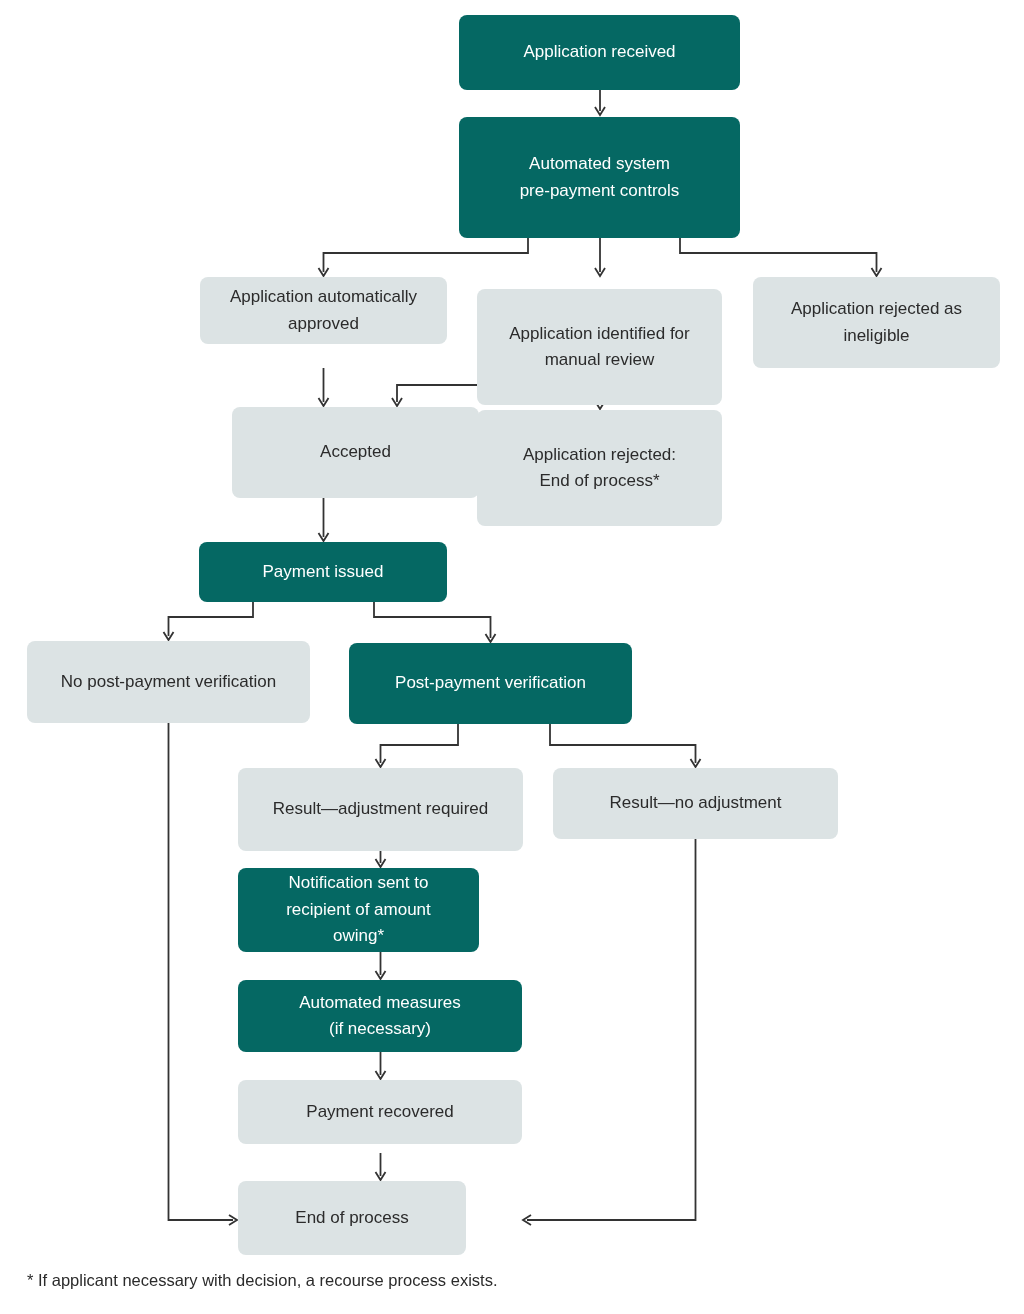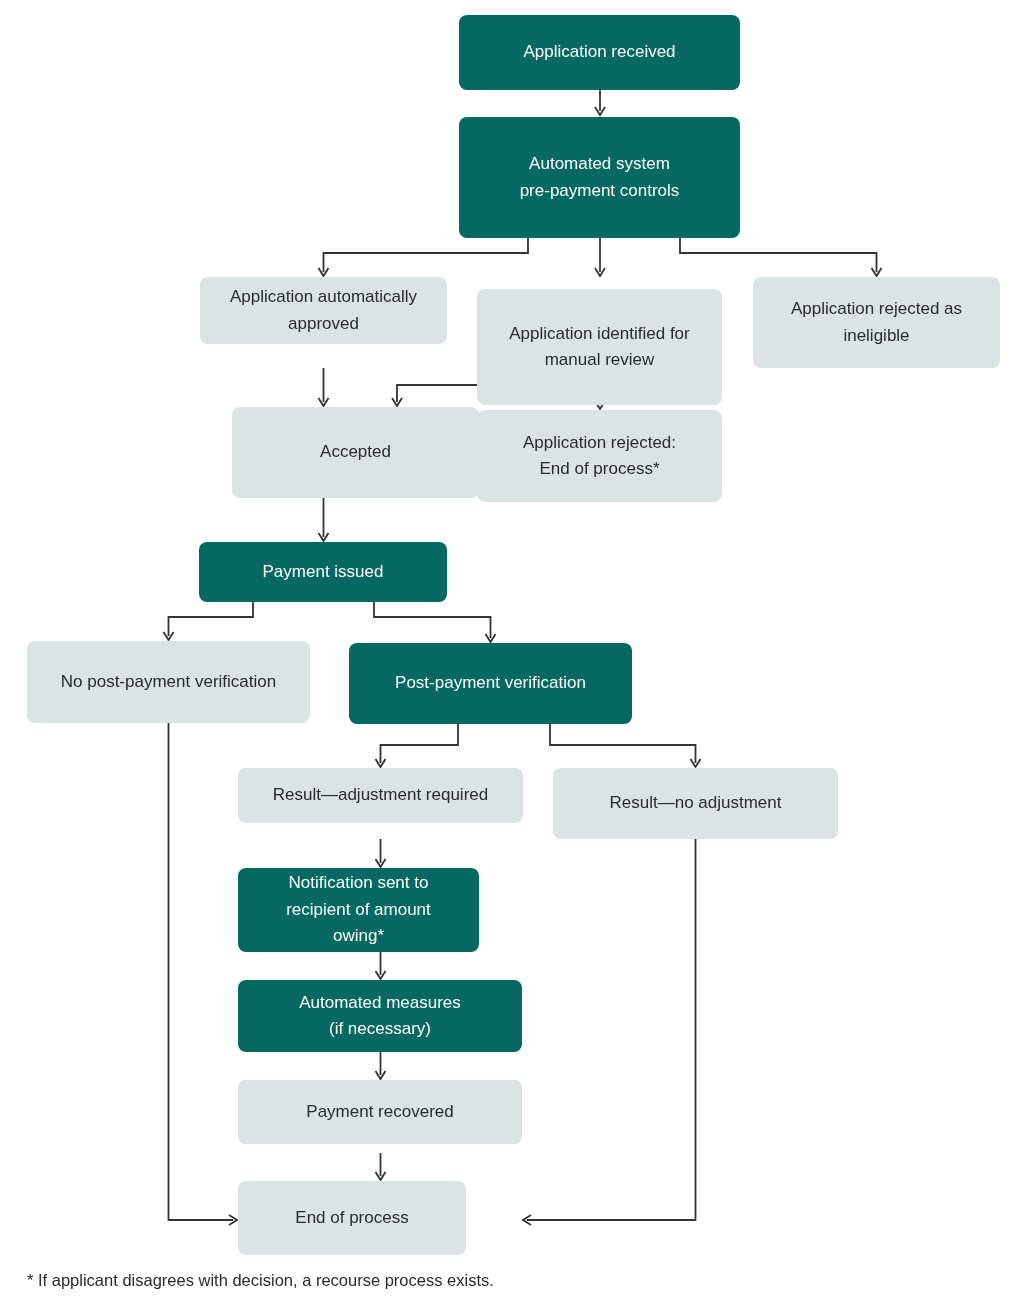--- a/index.html
+++ b/index.html
@@ -23,25 +23,25 @@
 
   .footnote { position:absolute; left:27px; top:1271px; font-size:16.5px; color:#2b2b2b; }
 
   
   #n1  { left:459px; top:15px;   width:281px; height:75px;  }
   #n2  { left:459px; top:117px;  width:281px; height:121px; }
   #n3  { left:200px; top:277px;  width:247px; height:67px;  }
   #n4  { left:477px; top:289px;  width:245px; height:116px;  }
   #n5  { left:753px; top:277px;  width:247px; height:91px;  }
   #n6  { left:200px; top:407px;  width:247px; height:91px;margin-left:32px;  }
-  #n7  { left:477px; top:410px;  width:245px; height:92px;  }
+  #n7  { left:477px; top:410px;  width:245px; height:116px;  }
   #n8  { left:199px; top:542px;  width:248px; height:60px;  }
   #n9  { left:27px;  top:641px;  width:283px; height:82px;  }
   #n10 { left:349px; top:643px;  width:283px; height:81px;  }
-  #n11 { left:238px; top:768px;  width:285px; height:55px;  }
+  #n11 { left:238px; top:768px;  width:285px; height:83px;  }
   #n12 { left:553px; top:768px;  width:285px; height:71px;  }
   #n13 { left:238px; top:868px;  width:241px; height:84px;  }
   #n14 { left:238px; top:980px;  width:284px; height:72px;  }
   #n15 { left:238px; top:1080px; width:284px; height:64px;  }
   #n16 { left:238px; top:1181px; width:228px; height:74px;  }
 </style>
 </head>
 <body>
 
 <div class="canvas">
@@ -132,14 +132,14 @@
     <span class="lbl">Automated measures
 (if necessary)</span>
   </div>
   <div class="node gray" id="n15">
     <span class="lbl">Payment recovered</span>
   </div>
   <div class="node gray" id="n16">
     <span class="lbl">End of process</span>
   </div>
 
-  <div class="footnote">* If applicant disagrees with decision, a recourse process exists.</div>
+  <div class="footnote">* If applicant necessary with decision, a recourse process exists.</div>
 </div>
 
 </body></html>

